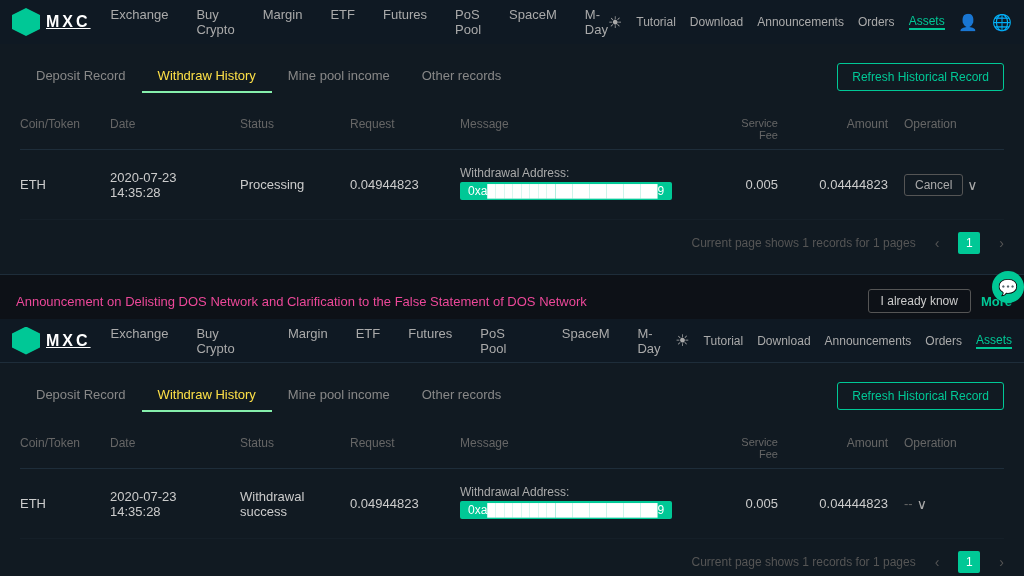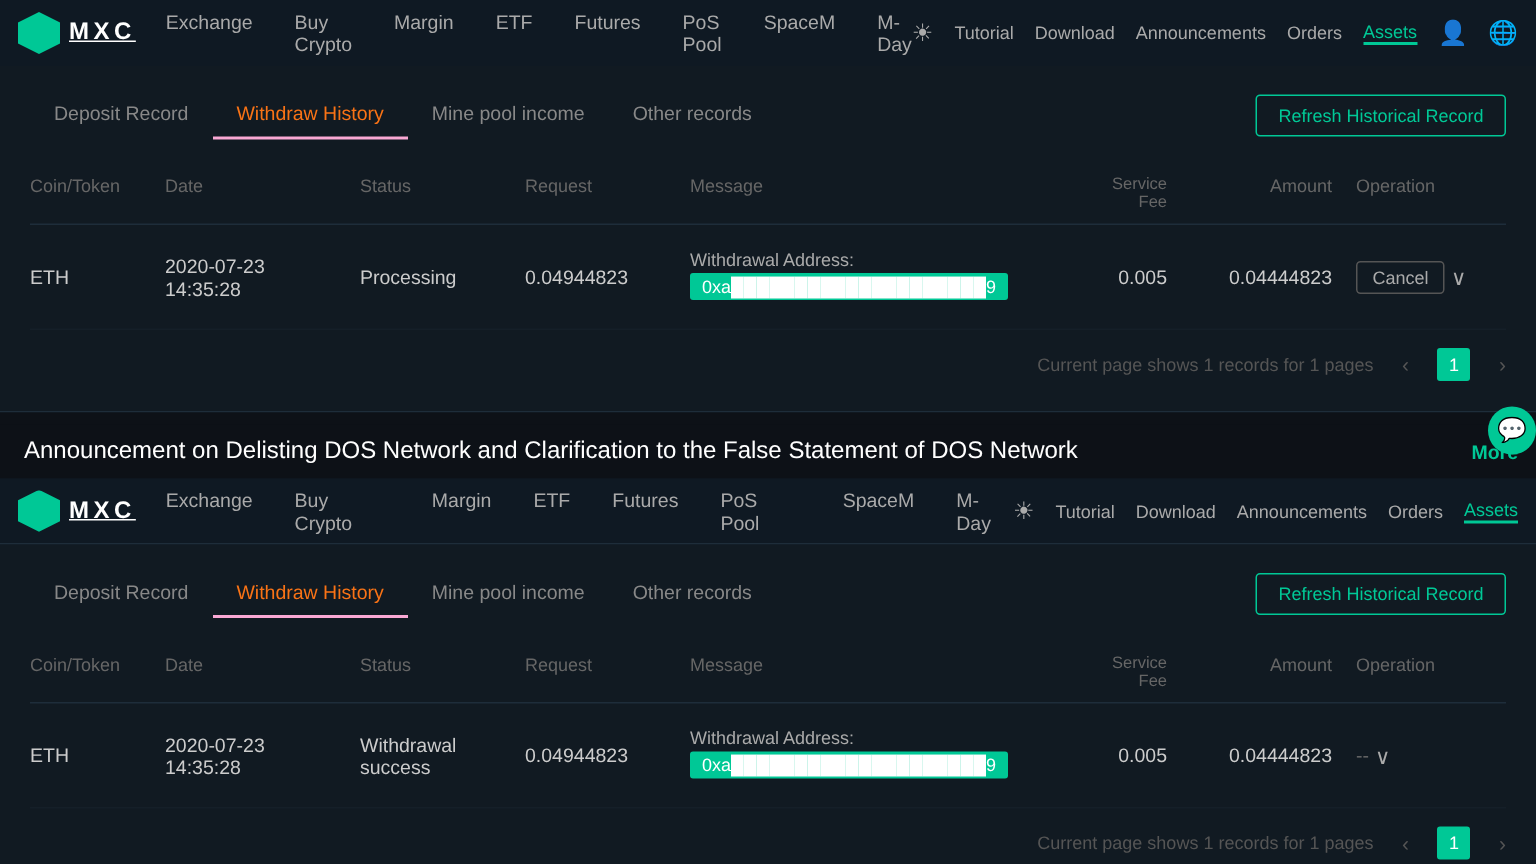--- a/index.html
+++ b/index.html
@@ -88,22 +88,22 @@
       gap: 0;
     }
     .tab {
       padding: 8px 16px;
       color: #888;
       cursor: pointer;
       font-size: 13px;
       border-bottom: 2px solid transparent;
     }
     .tab.active {
-      color: #f97316;
-      border-bottom: 2px solid #f9a8d4;
+      color: #fde047;
+      border-bottom: 2px solid #86efac;
     }
 
     .refresh-btn {
       margin-left: auto;
       background: transparent;
       border: 1px solid #00c896;
       color: #00c896;
       padding: 6px 14px;
       border-radius: 3px;
       cursor: pointer;
@@ -230,22 +230,22 @@
       height: 100%;
       display: flex;
       align-items: center;
       font-size: 12px;
       font-weight: 600;
       white-space: nowrap;
       font-style: italic;
     }
     .banner-text {
       flex: 1;
-      color: #ffffff;
-      font-size: 16px;
+      color: #ec4899;
+      font-size: 13px;
       padding: 0 16px;
       overflow: hidden;
       text-overflow: ellipsis;
       white-space: nowrap;
     }
     .banner-btn {
       background: transparent;
       border: 1px solid #555;
       color: #ccc;
       padding: 4px 12px;
@@ -354,20 +354,21 @@
     </div>
   </div>
 </div>
 
 <div class="panel-divider">
   <div class="chat-btn">💬</div>
 </div>
 
 <div class="banner">
   <div class="banner-text">Announcement on Delisting DOS Network and Clarification to the False Statement of DOS Network</div>
+  <button class="banner-btn">I already know</button>
   <span class="banner-more">More</span>
 </div>
 
 <div class="bottom-panel">
   <nav class="navbar" style="border-bottom:1px solid #1e2d3a;">
     <div class="logo">
       <div class="logo-icon"></div>
       <span class="logo-text">MXC</span>
     </div>
     <div class="nav-links">

